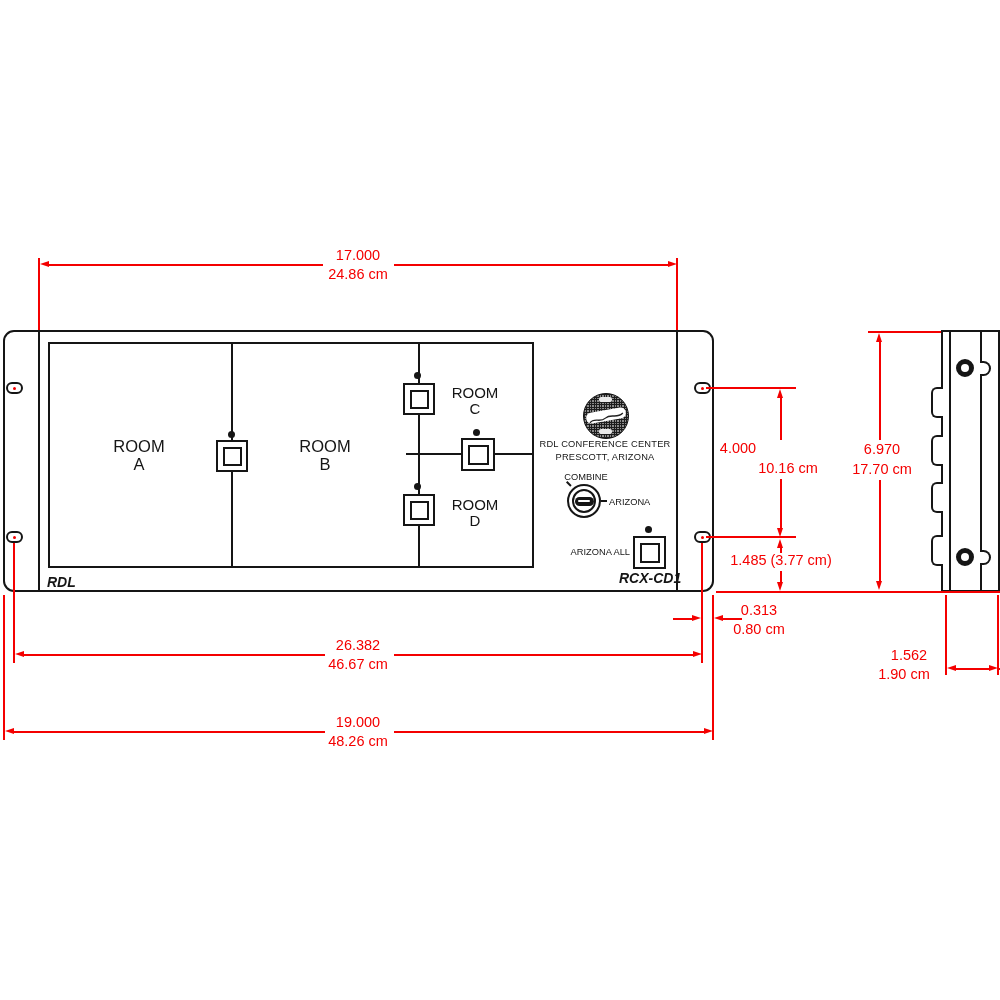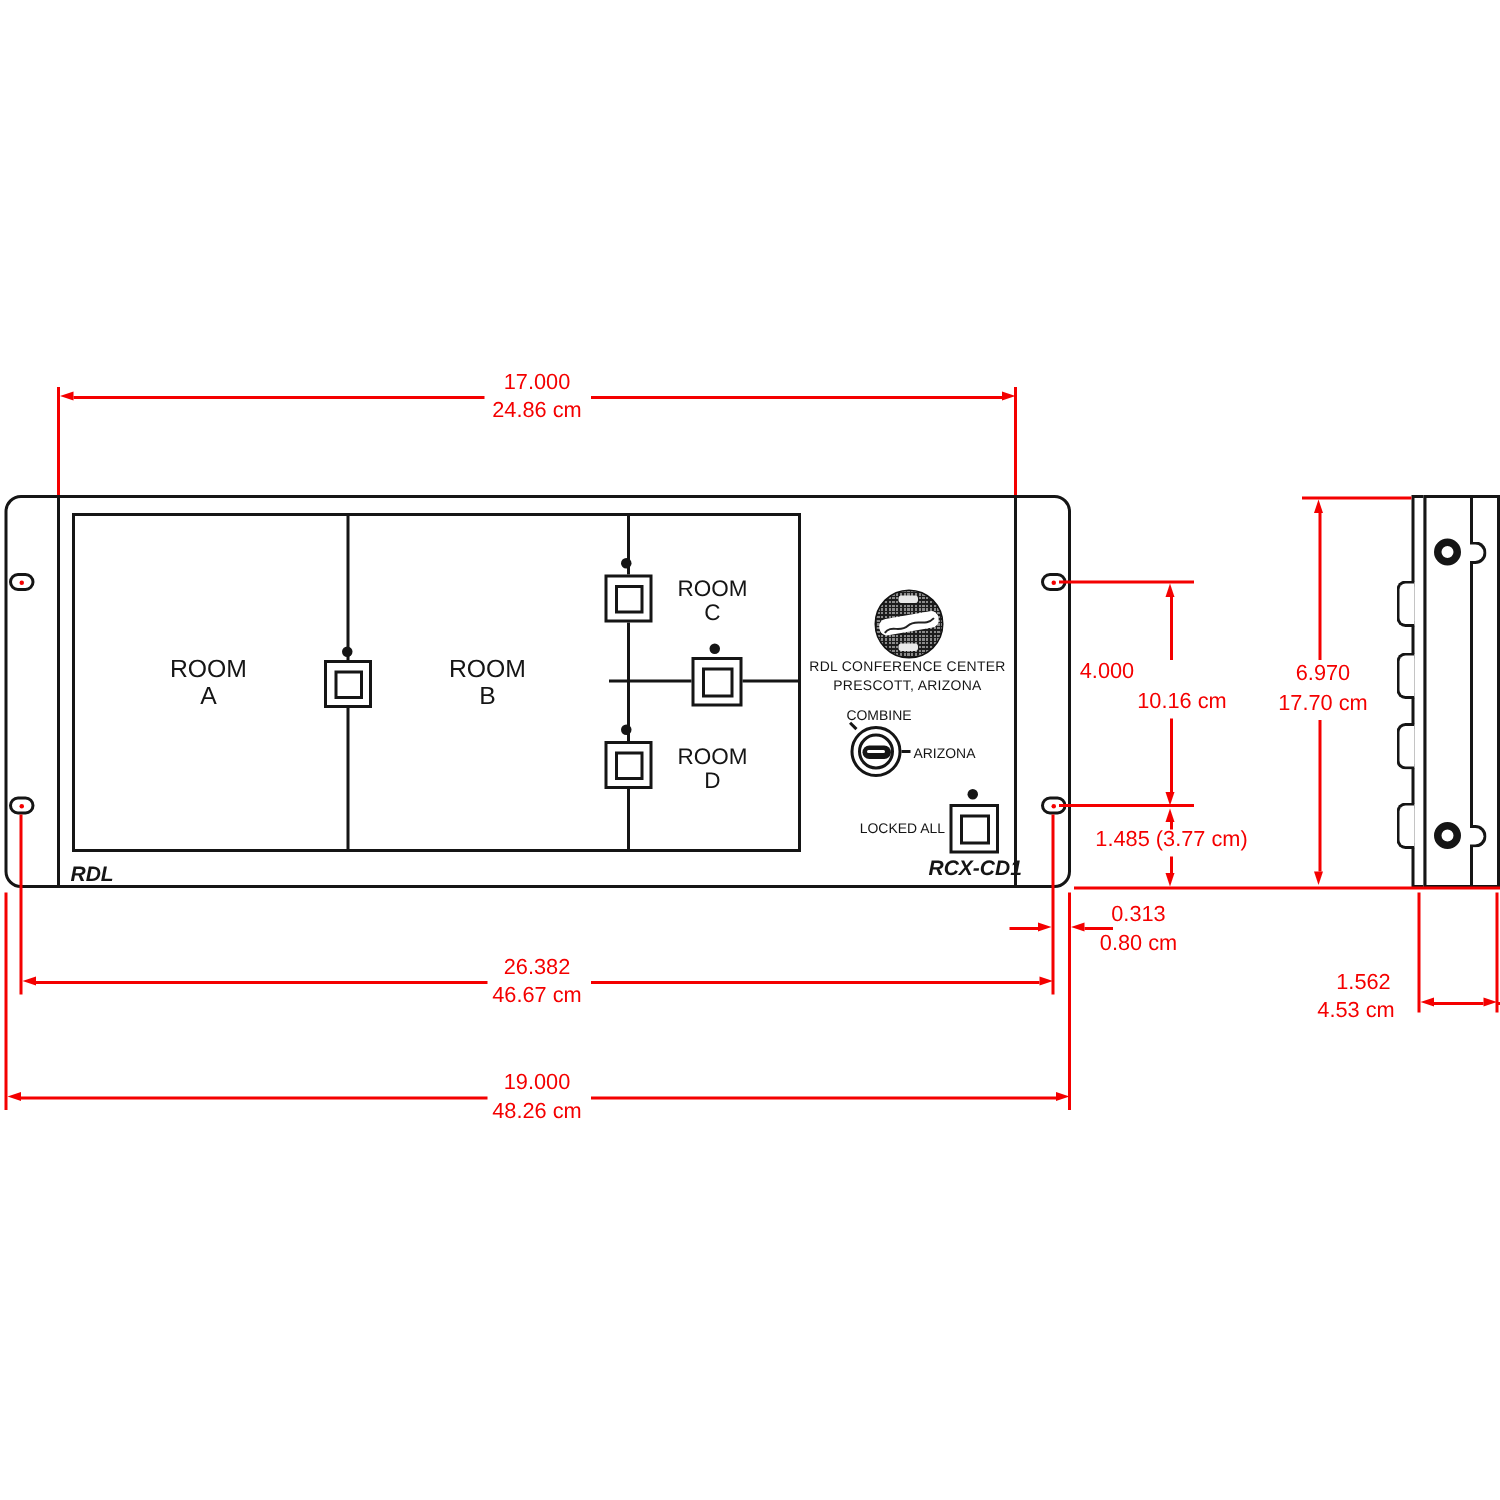--- a/index.html
+++ b/index.html
@@ -116,21 +116,21 @@
   <div class="a" style="left:567px;top:484px;width:34px;height:34px;border:2px solid #151515;border-radius:50%;box-sizing:border-box;display:flex;align-items:center;justify-content:center">
     <div style="width:24px;height:24px;border:2px solid #151515;border-radius:50%;box-sizing:border-box;display:flex;align-items:center;justify-content:center">
       <div style="width:19px;height:9px;background:#151515;border-radius:5px;display:flex;align-items:center;justify-content:center">
         <div style="width:12px;height:2.5px;background:#fff;border-radius:1px"></div>
       </div>
     </div>
   </div>
   <div class="a k" style="left:601px;top:500px;width:6px;height:1.5px"></div>
   <div class="bt tiny" style="left:609px;top:497px">ARIZONA</div>
 
-  <div class="bt tiny" style="left:552px;top:547px;width:78px;text-align:right">LOCKED ALL</div>
+  <div class="bt tiny" style="left:552px;top:547px;width:78px;text-align:right">ARIZONA ALL</div>
   <div class="dot" style="left:645px;top:526px"></div>
   <div class="btn" style="left:633px;top:536px;width:33px;height:33px">
       <div class="in" style="width:20px;height:20px"></div>
     </div>
 
   <div class="bt brand" style="left:47px;top:574px">RDL</div>
   <div class="bt brand" style="left:619px;top:570px">RCX-CD1</div>
 
   <div class="box" style="left:941px;top:330px;width:10px;height:262px"></div>
   <div class="box" style="left:949px;top:330px;width:51px;height:262px"></div>
@@ -204,15 +204,15 @@
   <div class="a r vl" style="left:879px;top:480px;height:101px"></div>
   <div class="aw d" style="left:876px;top:581px"></div>
 
   <div class="a r vl" style="left:945px;top:595px;height:80px"></div>
   <div class="a r vl" style="left:997px;top:595px;height:80px"></div>
   <div class="aw l" style="left:947px;top:665px"></div>
   <div class="a r hl" style="left:956px;top:668px;width:33px"></div>
   <div class="aw rr" style="left:989px;top:665px"></div>
   <div class="a r hl" style="left:998px;top:668px;width:2px"></div>
   <div class="rt" style="left:883px;top:647px;width:52px">1.562</div>
-  <div class="rt" style="left:871px;top:666px;width:66px">4.53 cm</div>
+  <div class="rt" style="left:871px;top:666px;width:66px">1.90 cm</div>
 
 </div>
 
 </body></html>

